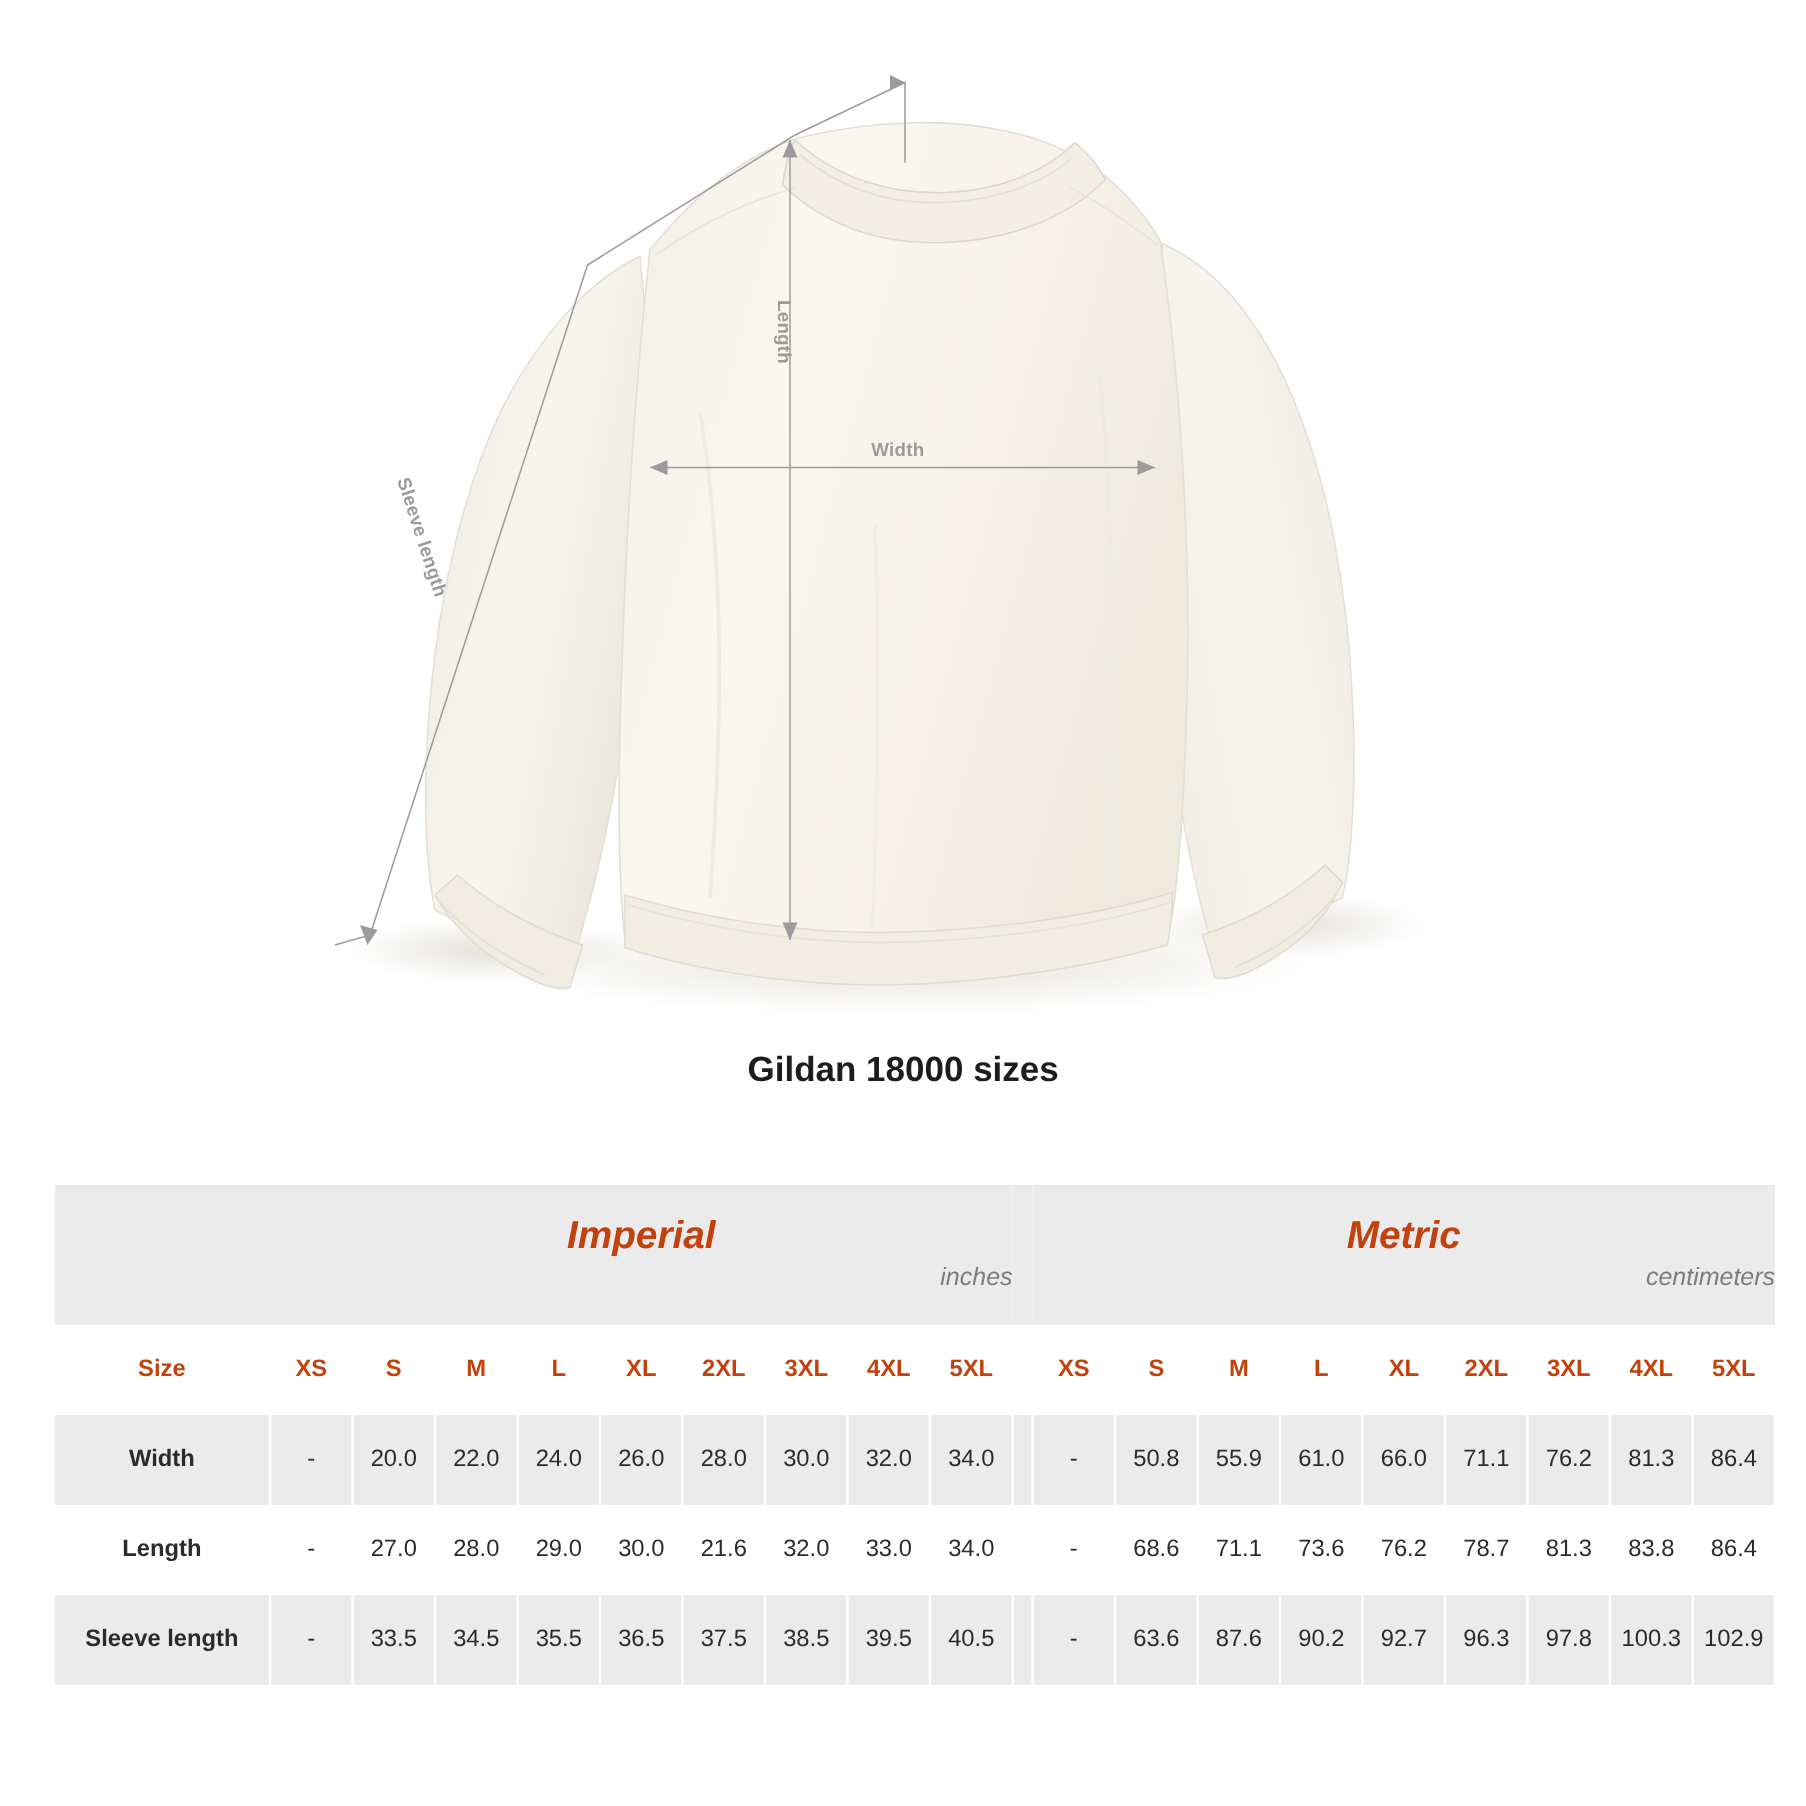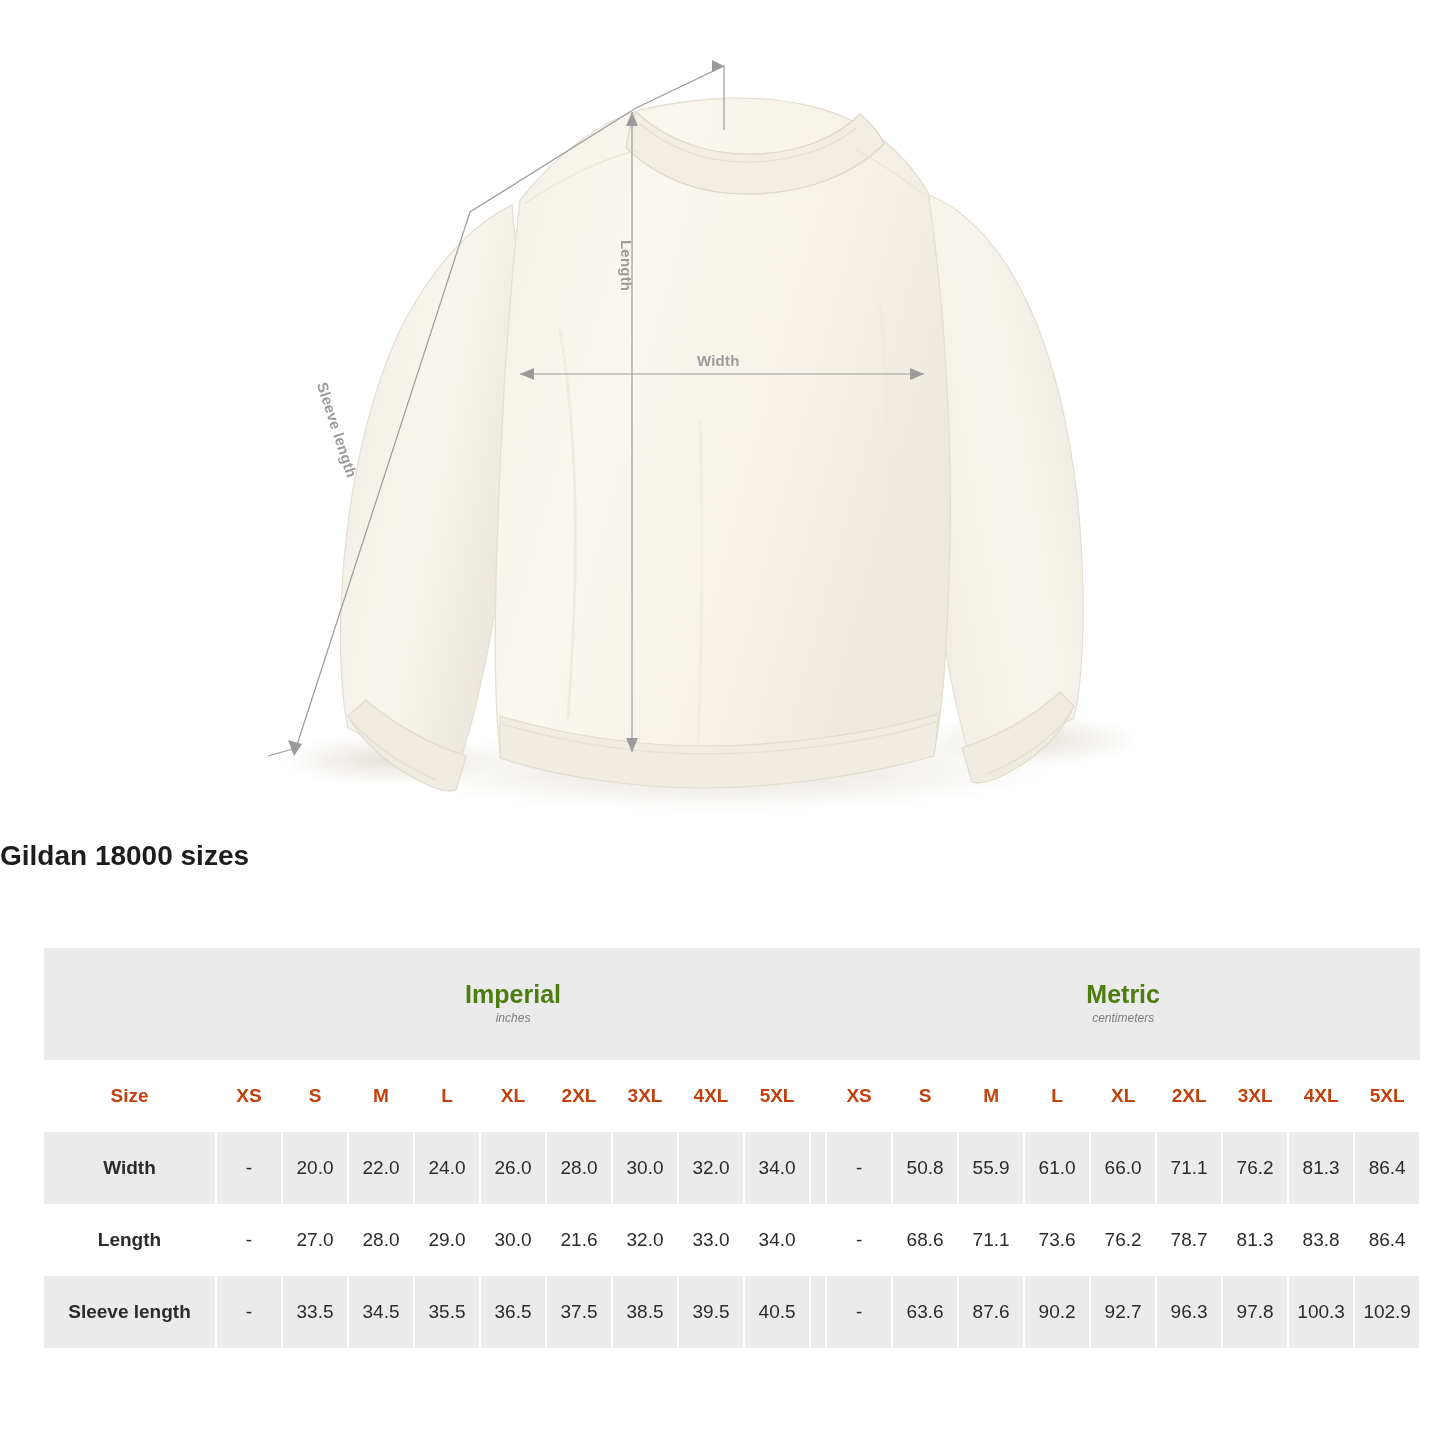--- a/index.html
+++ b/index.html
@@ -57,20 +57,21 @@
     transform: rotate(72deg);
     transform-origin: left top;
   }
 
   
   .title-block {
     position: absolute;
     left: 0;
     top: 840px;
     width: 1445px;
+    text-align: center;
   }
   .chart-title {
     font-size: 28px;
     font-weight: bold;
     color: #1d1d1d;
     margin: 0 0 14px 0;
   }
   .chart-note {
     font-size: 16.5px;
     font-style: italic;
@@ -97,30 +98,32 @@
     vertical-align: middle;
     font-size: 19px;
     color: #2b2b2b;
     padding: 0;
   }
   tr.unit-row td {
     background: #ebebeb;
     height: 112px;
   }
   .unit-name {
-    font-size: 25px;
-    font-weight: bold;
-    color: #4d7c0f;
+    font-size: 31px;
+    font-style: italic;
+    font-weight: bold;
+    color: #c2410c;
     line-height: 1.15;
   }
   .unit-sub {
-    font-size: 12px;
+    font-size: 20px;
     font-style: italic;
     color: #7d7d7d;
     line-height: 1.6;
+    text-align: right;
   }
   tr.head-row td {
     height: 72px;
     font-size: 19px;
     font-weight: bold;
     color: #c2410c;
     background: #ffffff;
   }
   tr.head-row td.rowhead {
     font-size: 19px;

